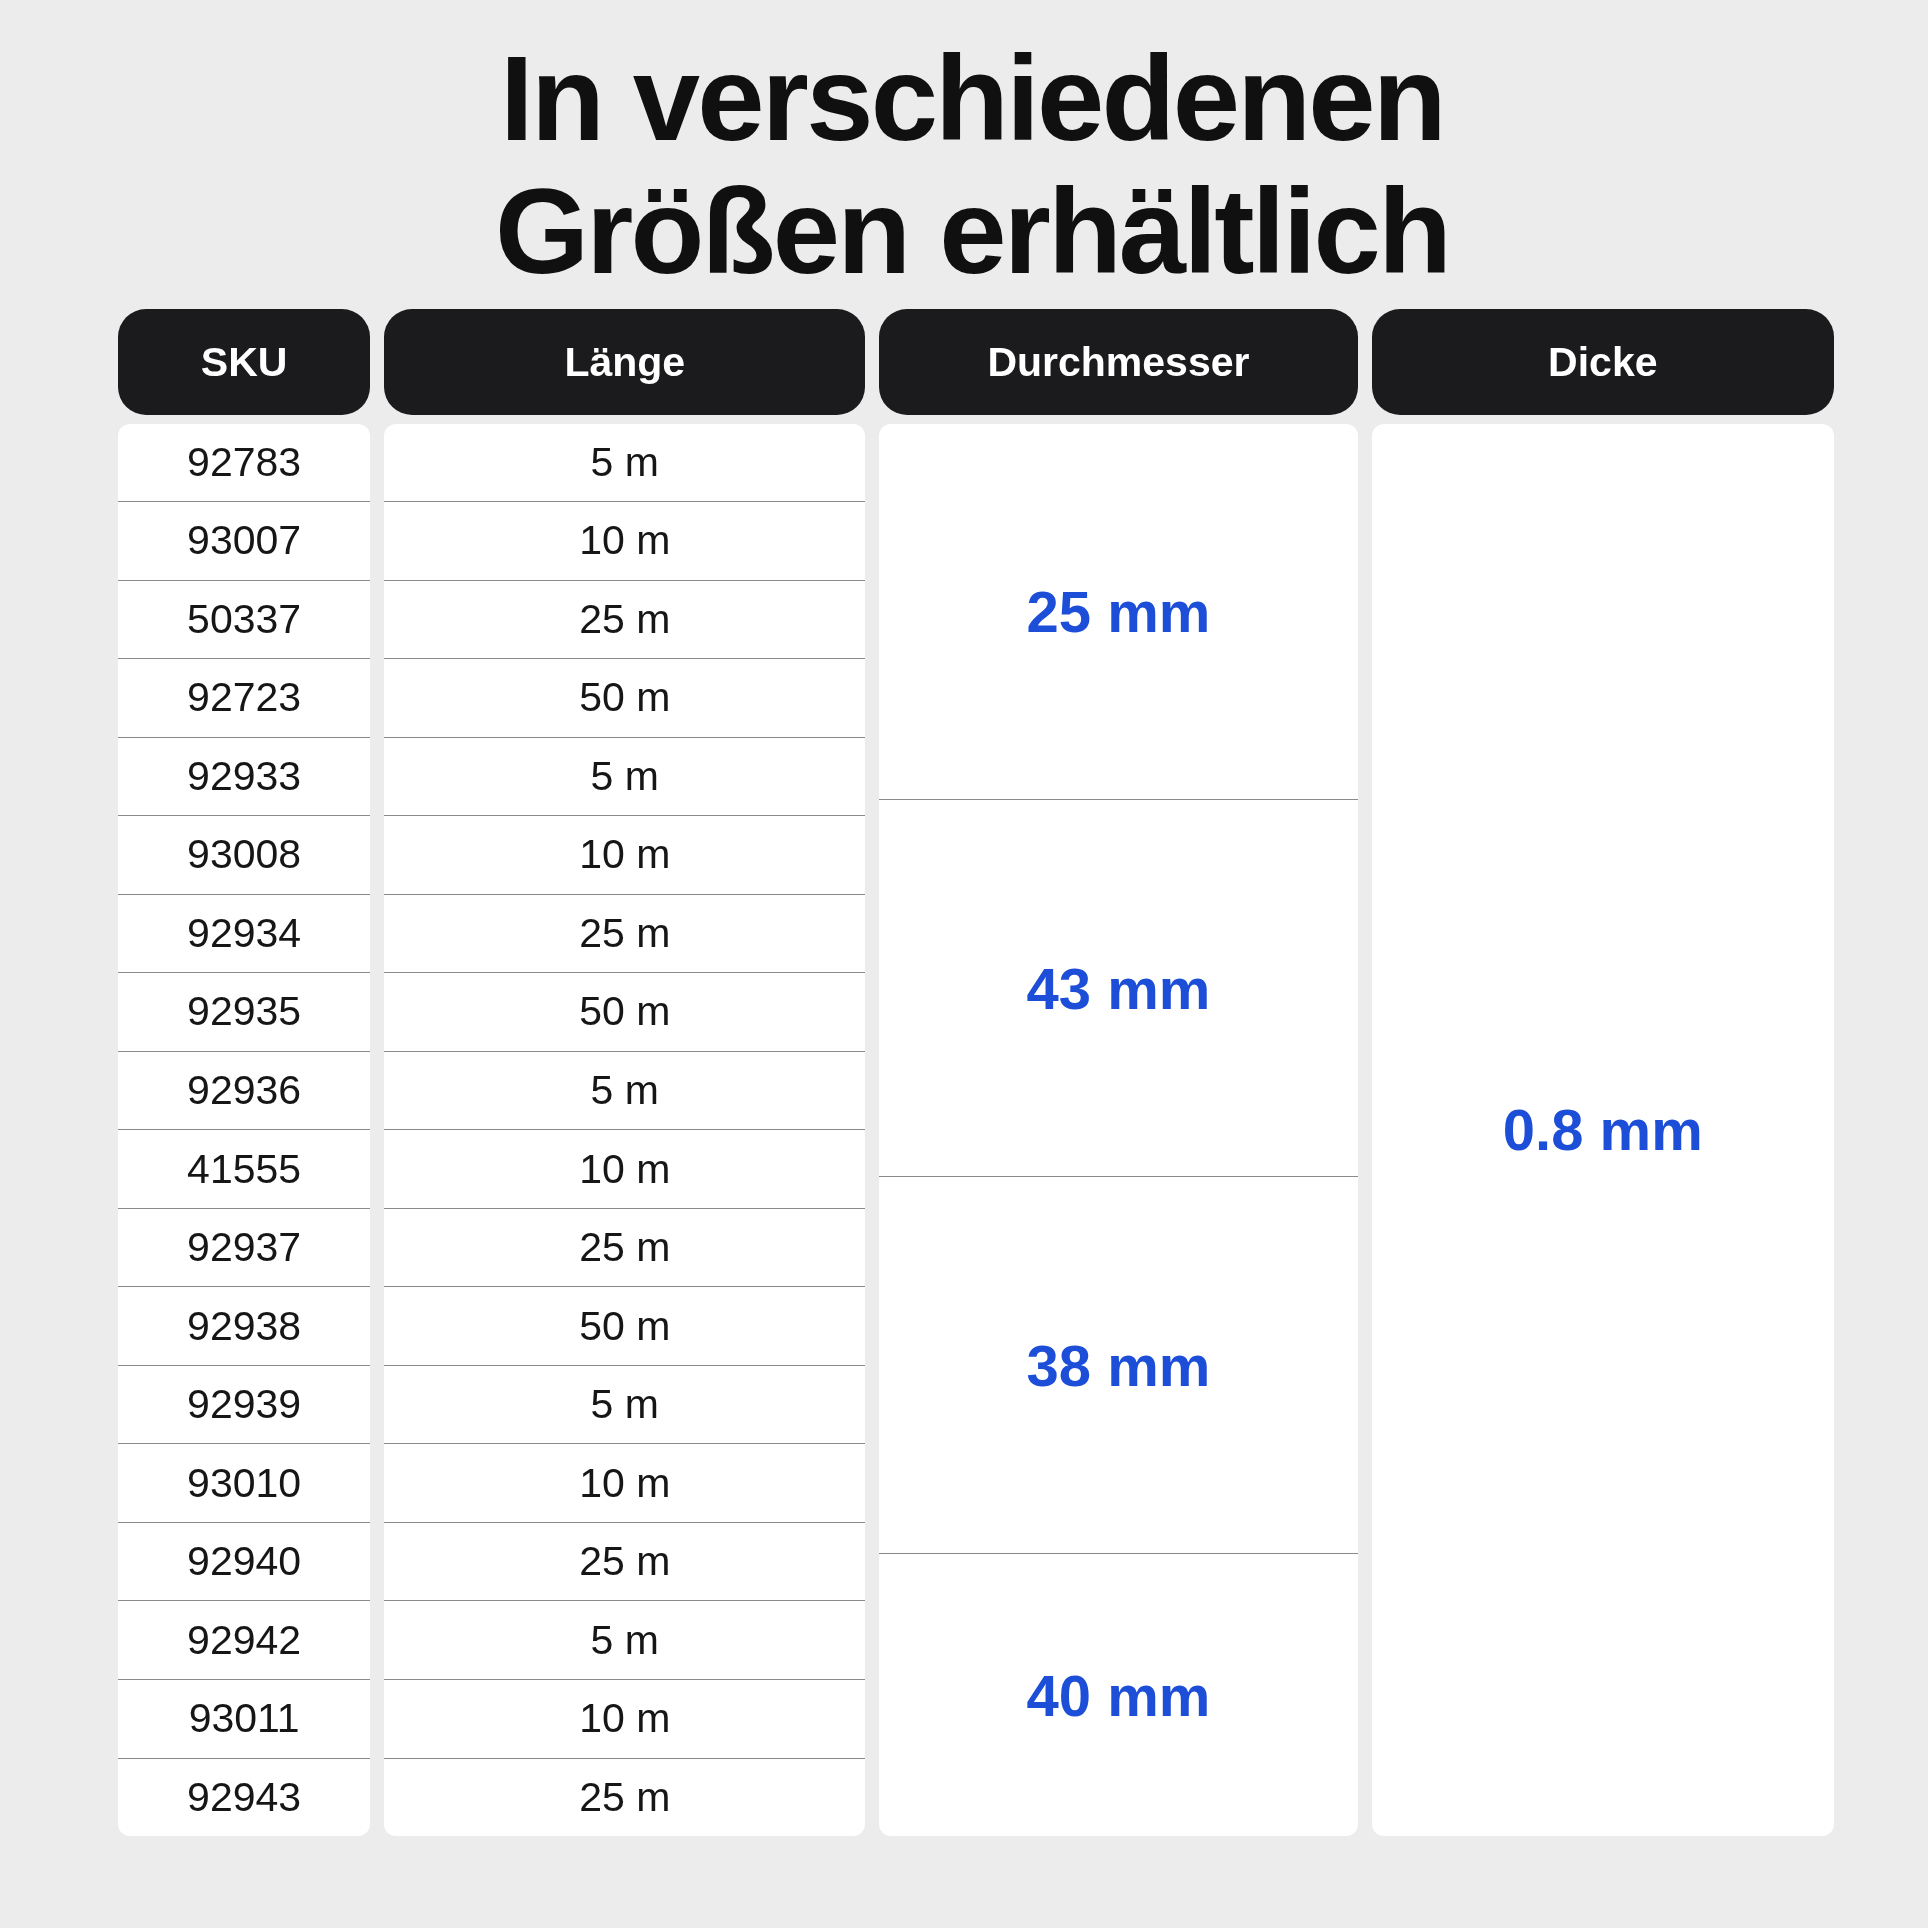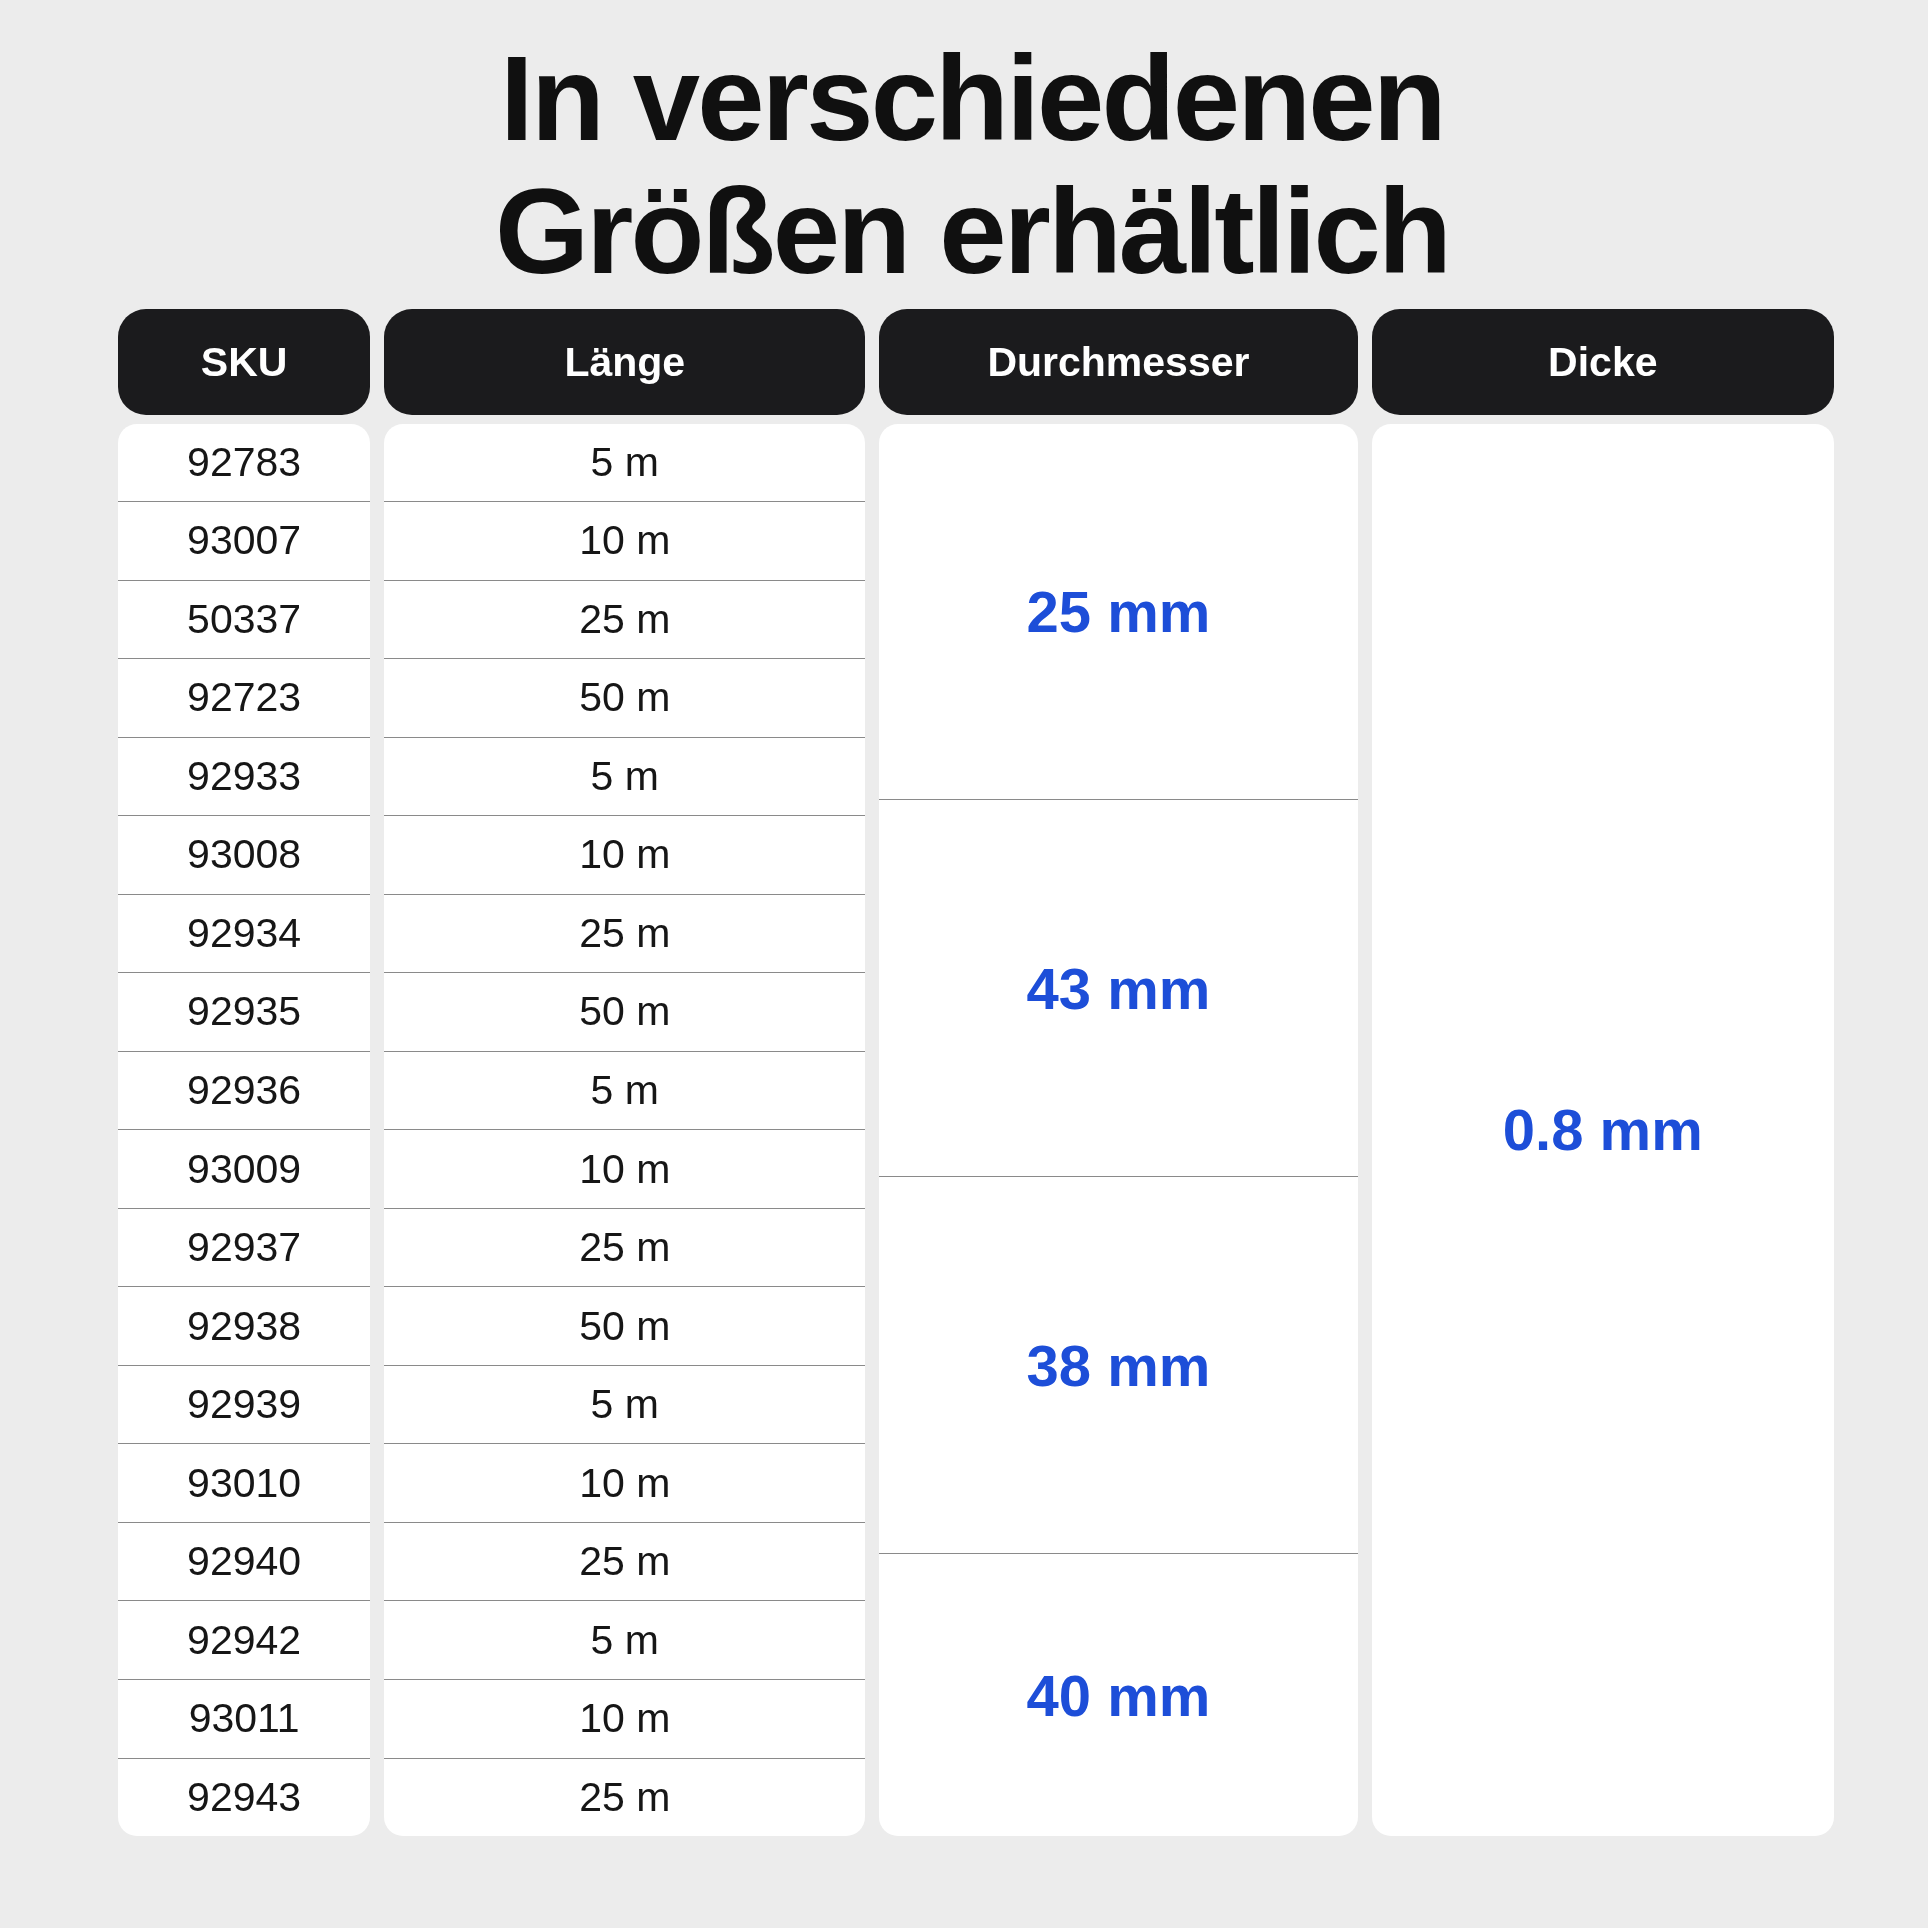--- a/index.html
+++ b/index.html
@@ -58,21 +58,21 @@
     display: flex;
     align-items: center;
     justify-content: center;
     font-size: 41px;
     font-weight: 700;
     margin-bottom: 8.5px;
   }
   .panel {
     flex: 1;
     background: #ffffff;
-    border-radius: 19px;
+    border-radius: 12px;
     display: flex;
     flex-direction: column;
     overflow: hidden;
   }
   .cell {
     flex: 1 1 0;
     display: flex;
     align-items: center;
     justify-content: center;
     font-size: 41px;
@@ -106,21 +106,21 @@
       <div class="panel">
         <div class="cell">92783</div>
         <div class="cell">93007</div>
         <div class="cell">50337</div>
         <div class="cell">92723</div>
         <div class="cell">92933</div>
         <div class="cell">93008</div>
         <div class="cell">92934</div>
         <div class="cell">92935</div>
         <div class="cell">92936</div>
-        <div class="cell">93009</div>
+        <div class="cell">41555</div>
         <div class="cell">92937</div>
         <div class="cell">92938</div>
         <div class="cell">92939</div>
         <div class="cell">93010</div>
         <div class="cell">92940</div>
         <div class="cell">92942</div>
         <div class="cell">93011</div>
         <div class="cell">92943</div>
       </div>
     </div>

